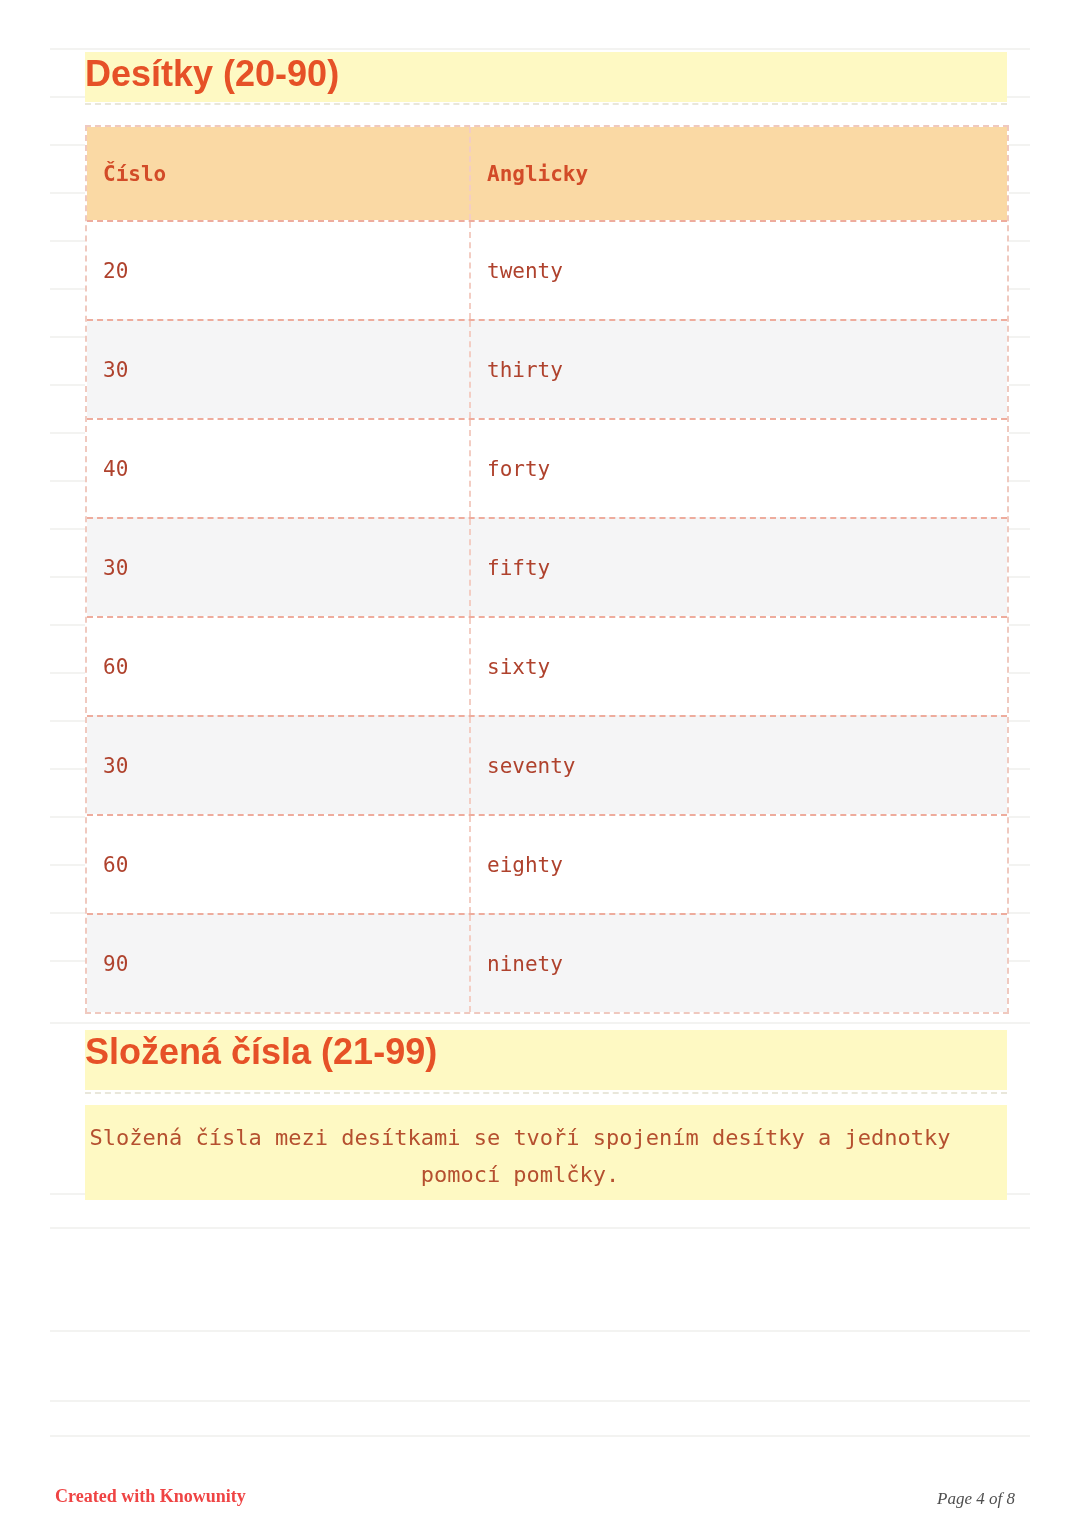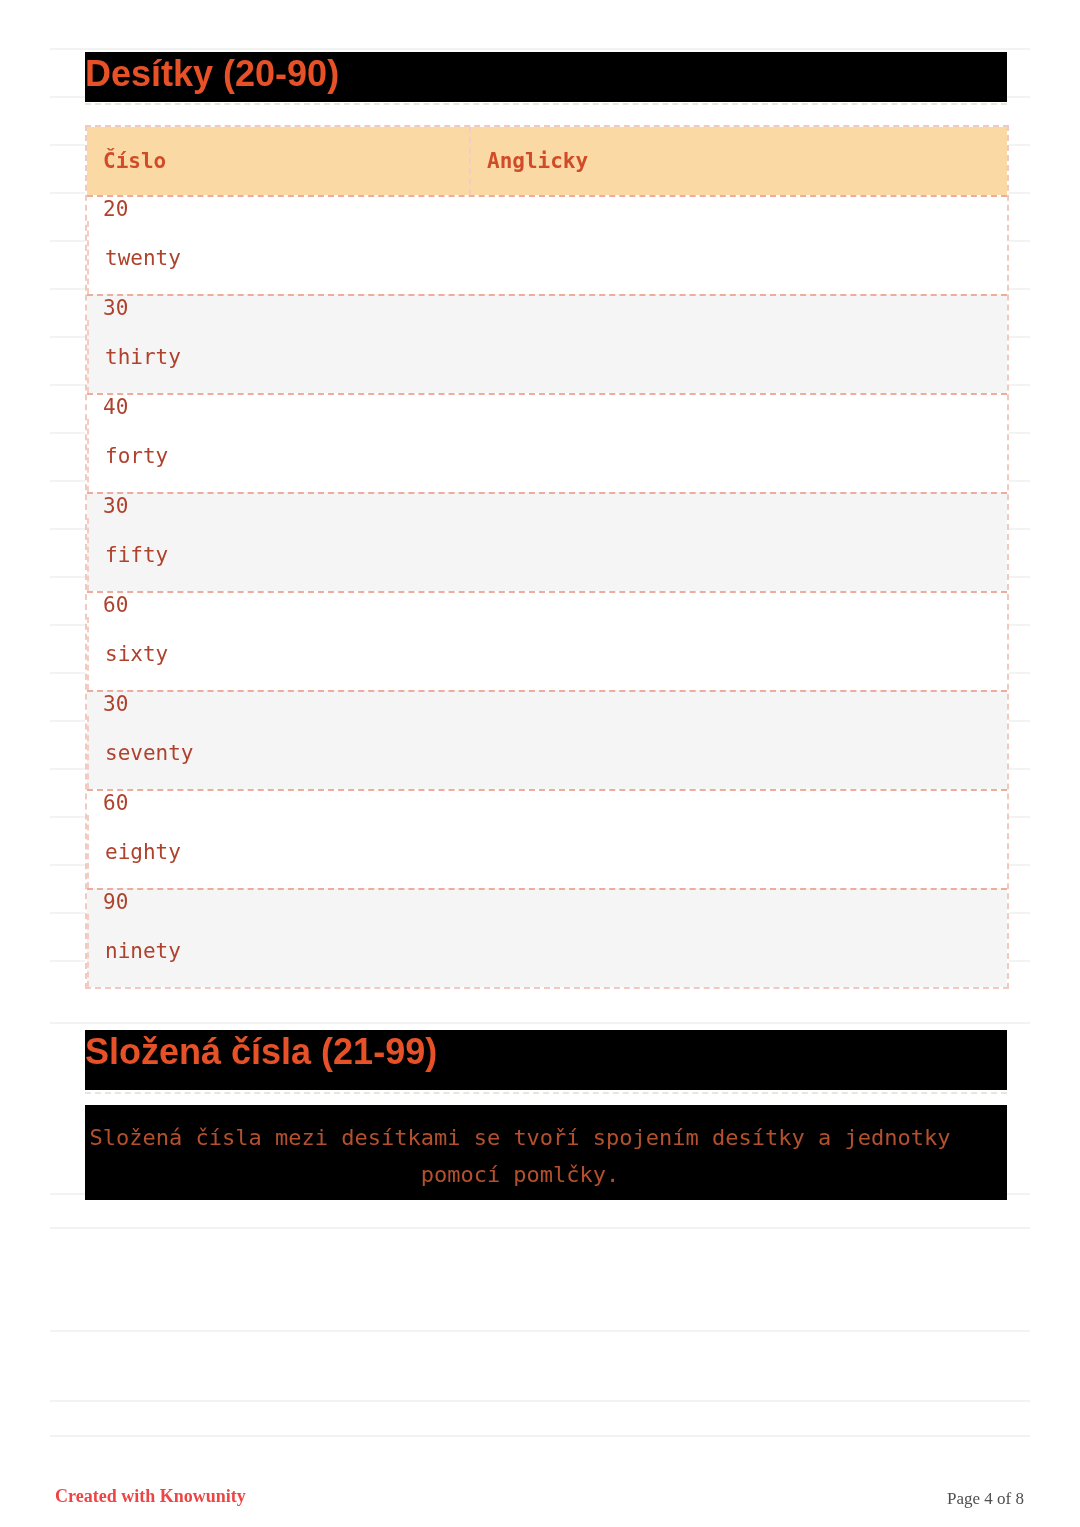--- a/index.html
+++ b/index.html
@@ -10,21 +10,21 @@
   
   .ruled {
     position:absolute; left:50px; top:48px; width:980px; height:950px;
     background:repeating-linear-gradient(to bottom,
       #f3f3f1 0, #f3f3f1 2px, transparent 2px, transparent 48px);
   }
   .faint-line {
     position:absolute; left:50px; width:980px; height:2px; background:#f3f3f1;
   }
   
-  .block { position:absolute; left:85px; width:922px; background:#000000; }
+  .block { position:absolute; left:85px; width:922px; background:#fef9c3; }
 
   .h1-block { top:52px; height:50px; }
   .h2-block { top:1030px; height:60px; }
   h1, h2 {
     margin:0; font-size:36px; line-height:44px; font-weight:bold;
     color:var(--heading, #e65127); letter-spacing:0;
     font-family:"Liberation Sans","DejaVu Sans",sans-serif;
   }
   .h-underline {
     position:absolute; left:85px; width:922px; height:0;
@@ -33,52 +33,52 @@
   .u1 { top:103px; }
   .u2 { top:1092px; }
 
   .mono { font-family:"DejaVu Sans Mono","Liberation Mono",monospace; }
 
   .table {
     position:absolute; left:85px; top:125px; width:920px;
     border:2px dashed #f0c9bf; background:#ffffff; box-sizing:content-box;
   }
   .thead {
-    display:flex; height:68px; background:var(--table_header_bg, #fad9a4);
+    display:flex; height:93px; background:var(--table_header_bg, #fad9a4);
   }
   .th {
     display:flex; align-items:center; padding-left:16px; box-sizing:border-box;
     font-weight:bold; font-size:21px; color:var(--table_header_text, #d24b28);
   }
   .col1 { width:382px; }
   .col2 { flex:1; border-left:2px dashed #f3cdc3; }
   .row {
-    display:flex; height:97px; border-top:2px dashed #eeac9d; background:#ffffff;flex-direction:column;
+    display:flex; height:97px; border-top:2px dashed #eeac9d; background:#ffffff;
   }
   .row.alt { background:var(--row_alt_bg, #f5f5f6); }
   .cell {
     display:flex; align-items:center; padding-left:16px; box-sizing:border-box;
     font-size:21px; color:var(--cell_text, #af422d);
   }
 
   .para-block { top:1105px; height:95px; }
   .para-block p {
     margin:14px 0 0 0; max-width:870px;
     font-size:22px; line-height:37px; color:var(--paragraph_text, #b5502f);text-align:center;
   }
 
   .footer-left {
     position:absolute; left:55px; top:1486px;
     font-family:"Liberation Serif","DejaVu Serif",serif;
     font-weight:bold; font-size:18px; color:#ef4444;
   }
   .footer-right {
-    position:absolute; right:56px; top:1489px;
+    position:absolute; right:65px; top:1489px;
     font-family:"Liberation Serif","DejaVu Serif",serif;
-    font-size:17px; color:#4f4f4f;
+    font-size:17px; color:#4f4f4f;font-style:italic;
   }
 </style>
 </head>
 <body>
 
 <div class="page">
 
   <div class="ruled"></div>
   <div class="faint-line" style="top:1022px"></div>
   <div class="faint-line" style="top:1193px"></div>

